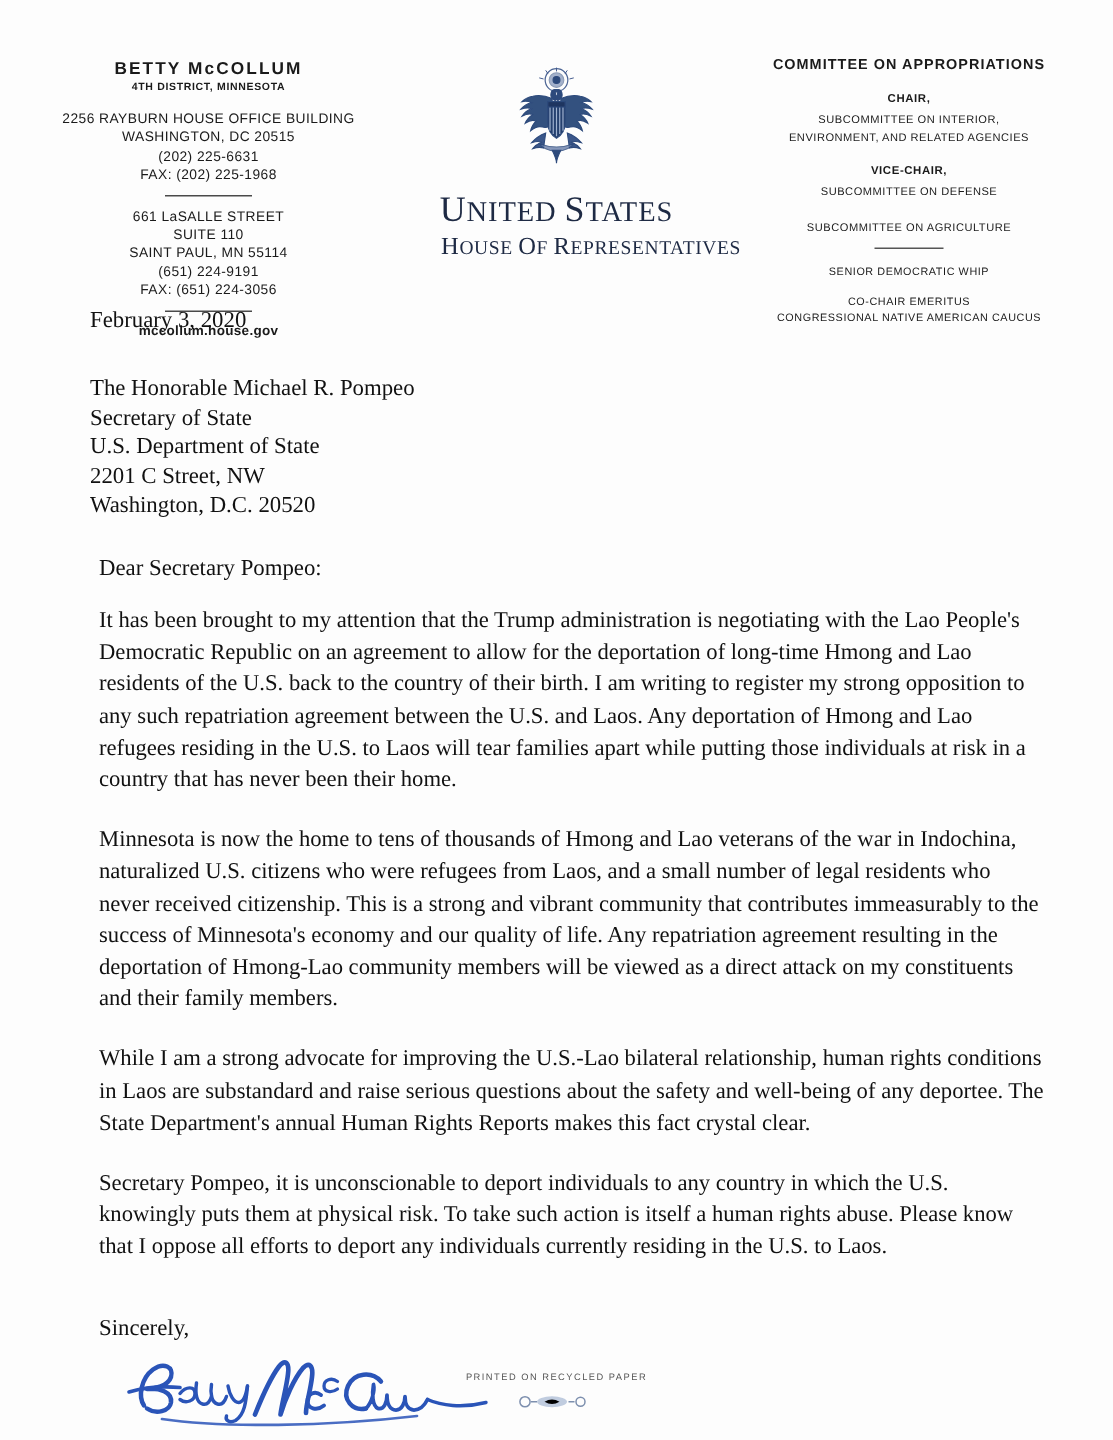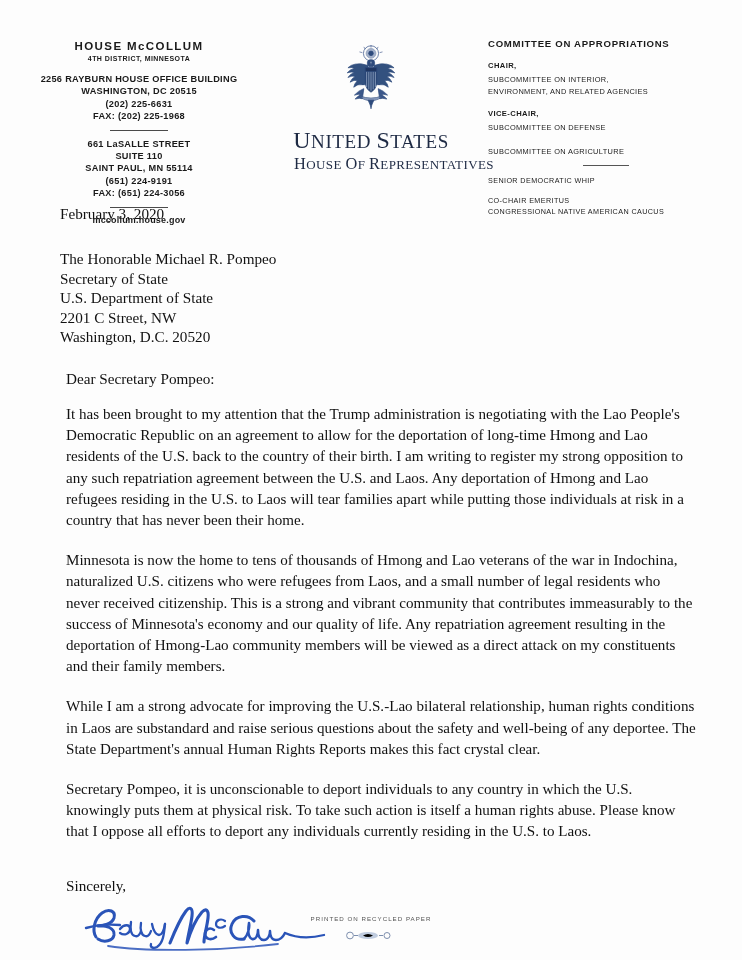--- a/index.html
+++ b/index.html
@@ -48,21 +48,21 @@
     margin-bottom: 3px;
   }
   .rep-district {
     font-size: 7px;
     font-weight: bold;
     letter-spacing: 0.45px;
     margin-bottom: 11px;
   }
   .addr-line {
     font-size: 8.6px;
-    font-weight: bold;
+    font-weight: normal;
     letter-spacing: 0.3px;
     line-height: 12.4px;
     white-space: nowrap;
   }
   .addr-line.big {
     font-size: 9.2px;
   }
   .lh-rule {
     width: 58px;
     height: 1px;
@@ -107,20 +107,21 @@
   .smallcaps-first {
     font-size: 1.26em;
   }
 
   
   .lh-right {
     position: absolute;
     right: 18px;
     top: 4px;
     width: 236px;
+    text-align: center;
     font-family: "Liberation Sans", "DejaVu Sans", sans-serif;
     color: #1a1a1a;
   }
   .comm-head {
     font-size: 9.6px;
     font-weight: bold;
     letter-spacing: 0.7px;
     margin-bottom: 12px;
   }
   .comm-role {
@@ -206,21 +207,21 @@
   }
 </style>
 </head>
 <body>
 
 <div class="page">
 
   <div class="letterhead">
 
     <div class="lh-left">
-      <div class="rep-name">HOUSE McCOLLUM</div>
+      <div class="rep-name">BETTY McCOLLUM</div>
       <div class="rep-district">4TH DISTRICT, MINNESOTA</div>
 
       <div class="addr-line big">2256 RAYBURN HOUSE OFFICE BUILDING</div>
       <div class="addr-line big">WASHINGTON, DC 20515</div>
       <div class="addr-line big">(202) 225-6631</div>
       <div class="addr-line big">FAX: (202) 225-1968</div>
 
       <div class="lh-rule"></div>
 
       <div class="addr-line big">661 LaSALLE STREET</div>

